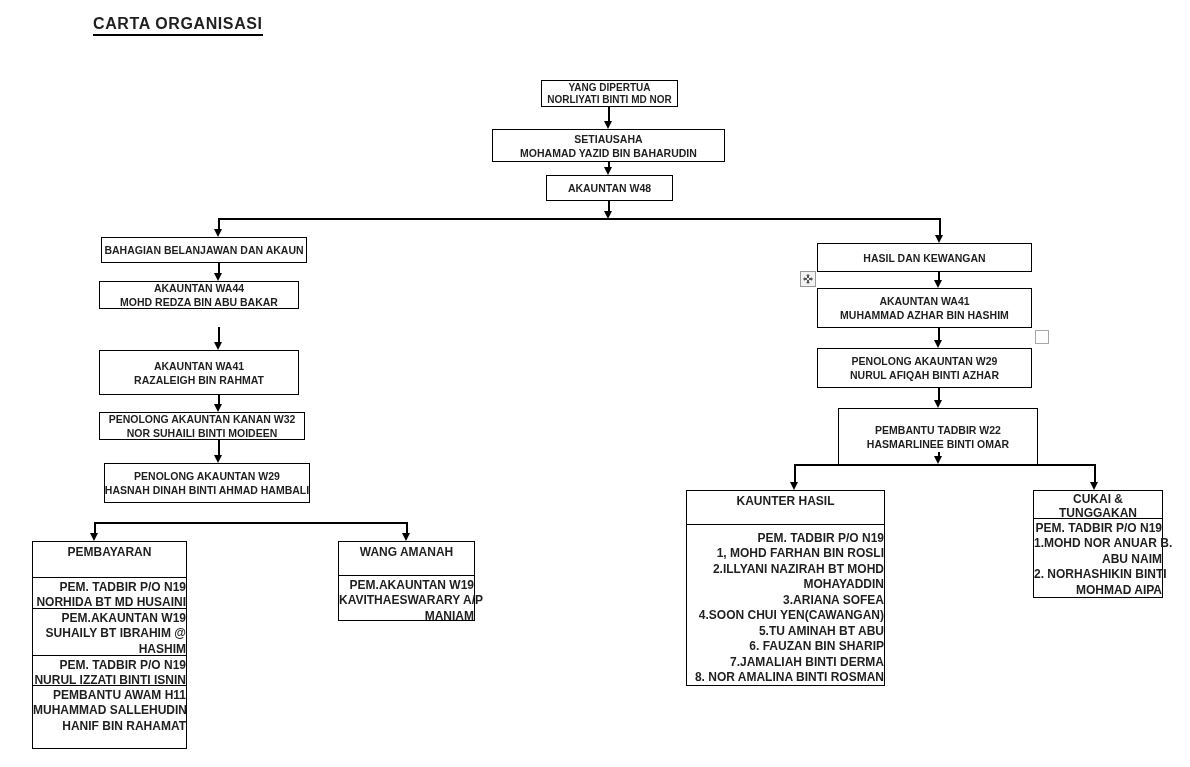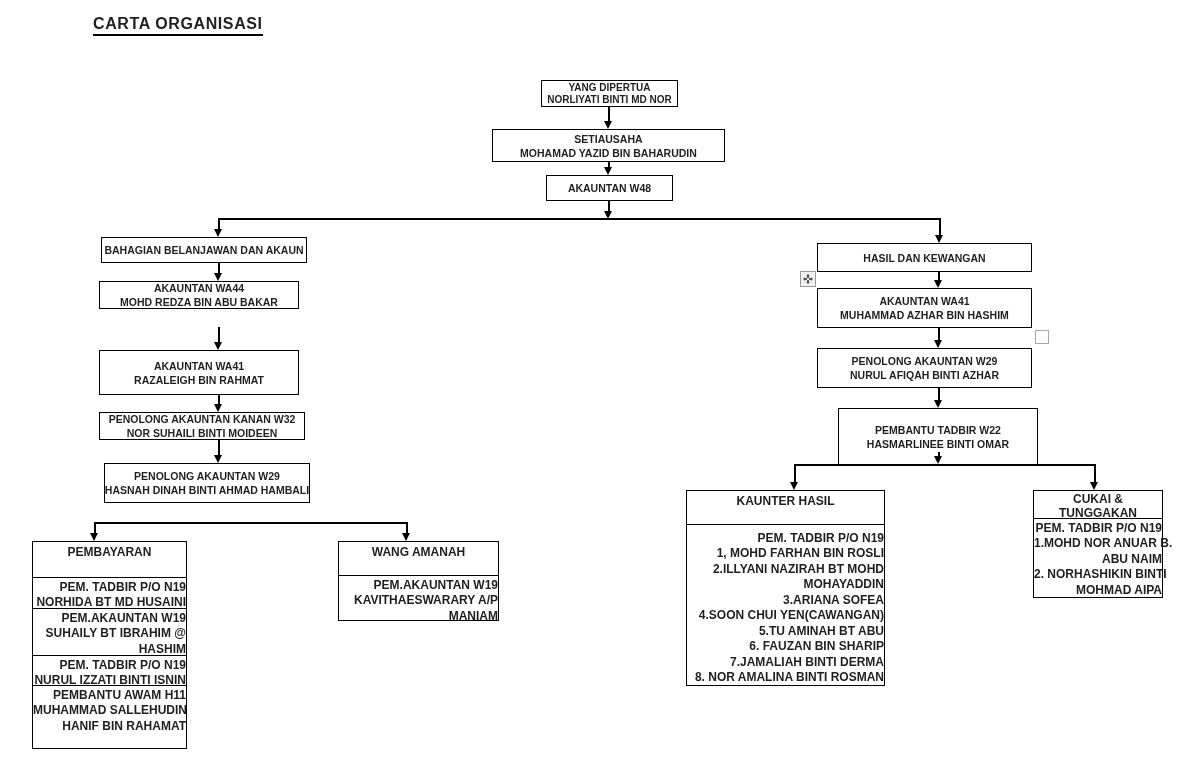--- a/index.html
+++ b/index.html
@@ -117,21 +117,21 @@
         <div class="ln">PEM. TADBIR P/O N19</div>
         <div class="ln">NURUL IZZATI BINTI ISNIN</div>
       </div>
     <div class="row" style="height:62.5px">
         <div class="ln">PEMBANTU AWAM H11</div>
         <div class="ln">MUHAMMAD SALLEHUDIN</div>
         <div class="ln">HANIF BIN RAHAMAT</div>
       </div>
   </div>
 
-  <div class="tbox" style="left:338px;top:541px;width:161px;height:80px">
+  <div class="tbox" style="left:338px;top:541px;width:137px;height:80px">
     <div class="hdr" style="height:32.5px">WANG AMANAH</div>
     <div class="row" style="height:44.5px">
         <div class="ln">PEM.AKAUNTAN W19</div>
         <div class="ln">KAVITHAESWARARY A/P</div>
         <div class="ln">MANIAM</div>
       </div>
   </div>
 
   <div class="node" style="left:817px;top:243px;width:215px;height:29px">
       <div class="ln">HASIL DAN KEWANGAN</div>

